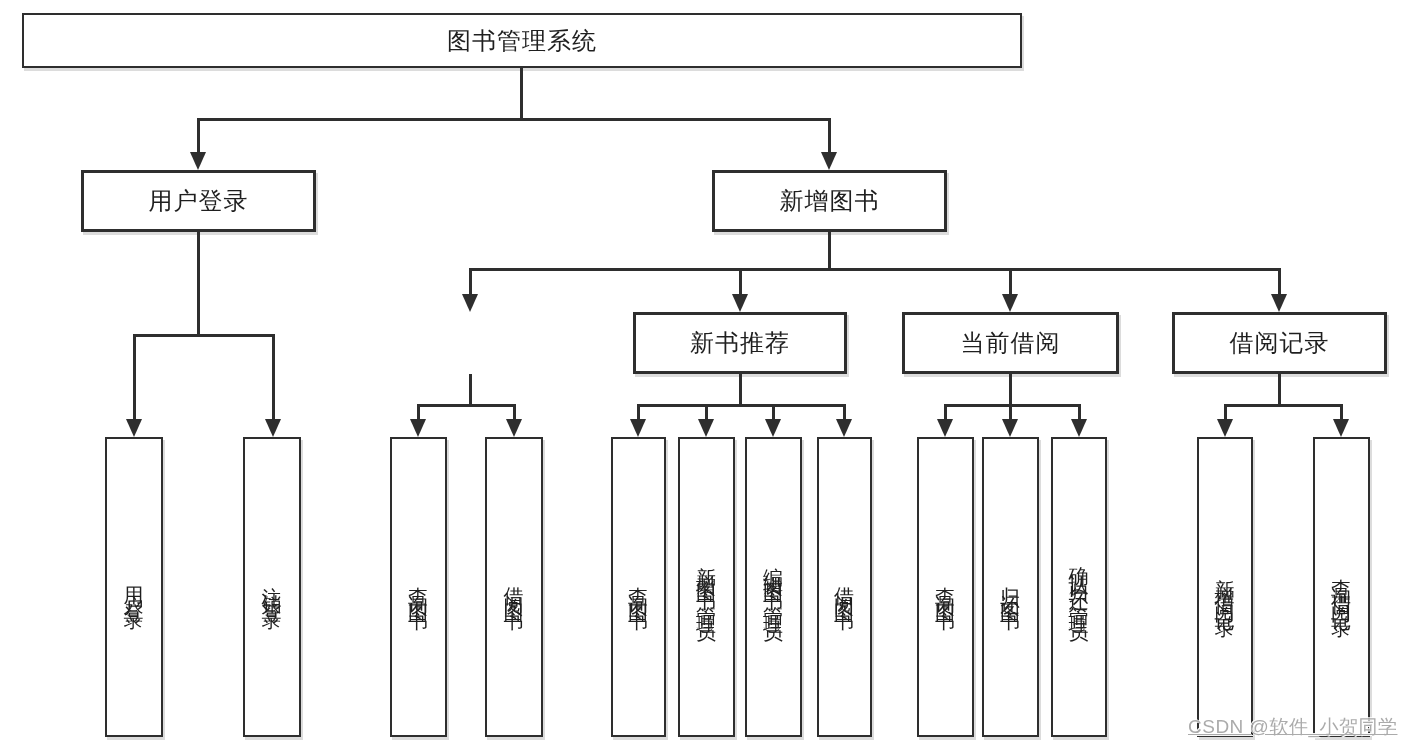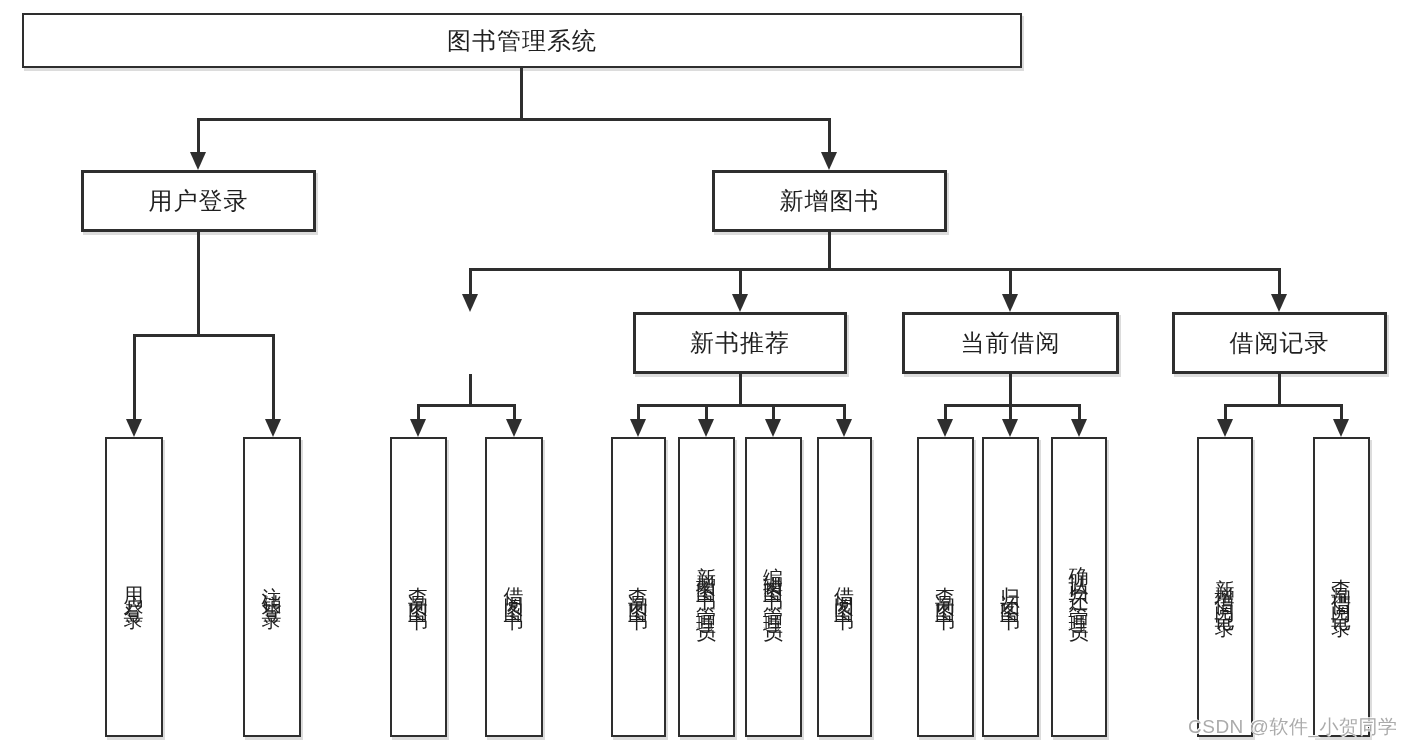--- a/index.html
+++ b/index.html
@@ -24,20 +24,21 @@
   .hline{position:absolute;height:3px;background:var(--line,#2e2e2e);}
   .arrowhead{
     position:absolute;width:0;height:0;
     border-left:8px solid transparent;border-right:8px solid transparent;
     border-top:18px solid var(--line,#2e2e2e);
   }
   .watermark{
     position:absolute;left:1188px;top:714px;font-size:19px;letter-spacing:0.5px;
     color:var(--wm,#ababab);z-index:5;white-space:nowrap;
     text-shadow:1px 1px 0 rgba(255,255,255,0.95),-1px -1px 0 rgba(255,255,255,0.95);
+    text-decoration:underline;
   }
 </style>
 </head>
 <body>
 
 <div id="canvas">
 
   <div class="box hbox" style="left:22px;top:13px;width:1000px;height:55px">图书管理系统</div>
 
   <div class="box hbox b3" style="left:81px;top:170px;width:235px;height:62px">用户登录</div>

